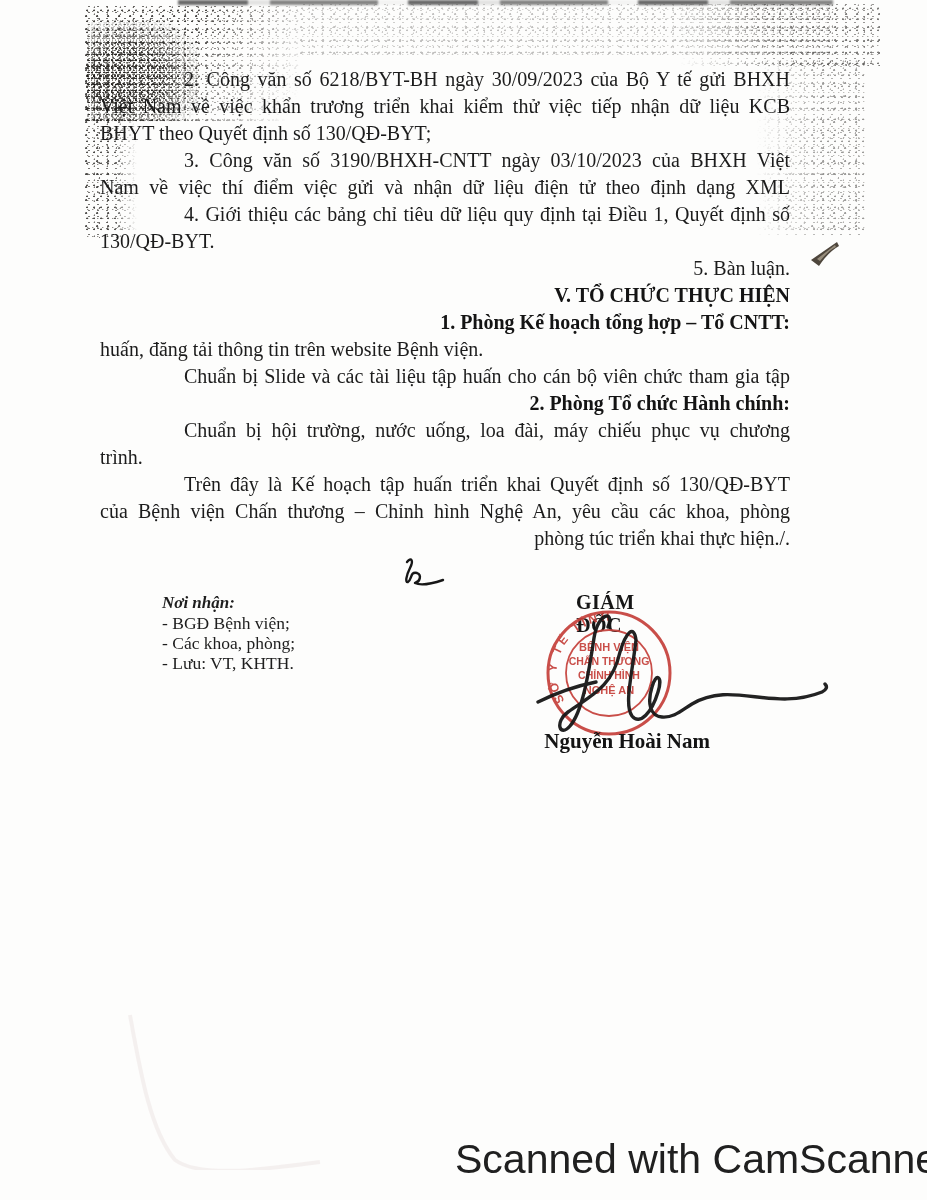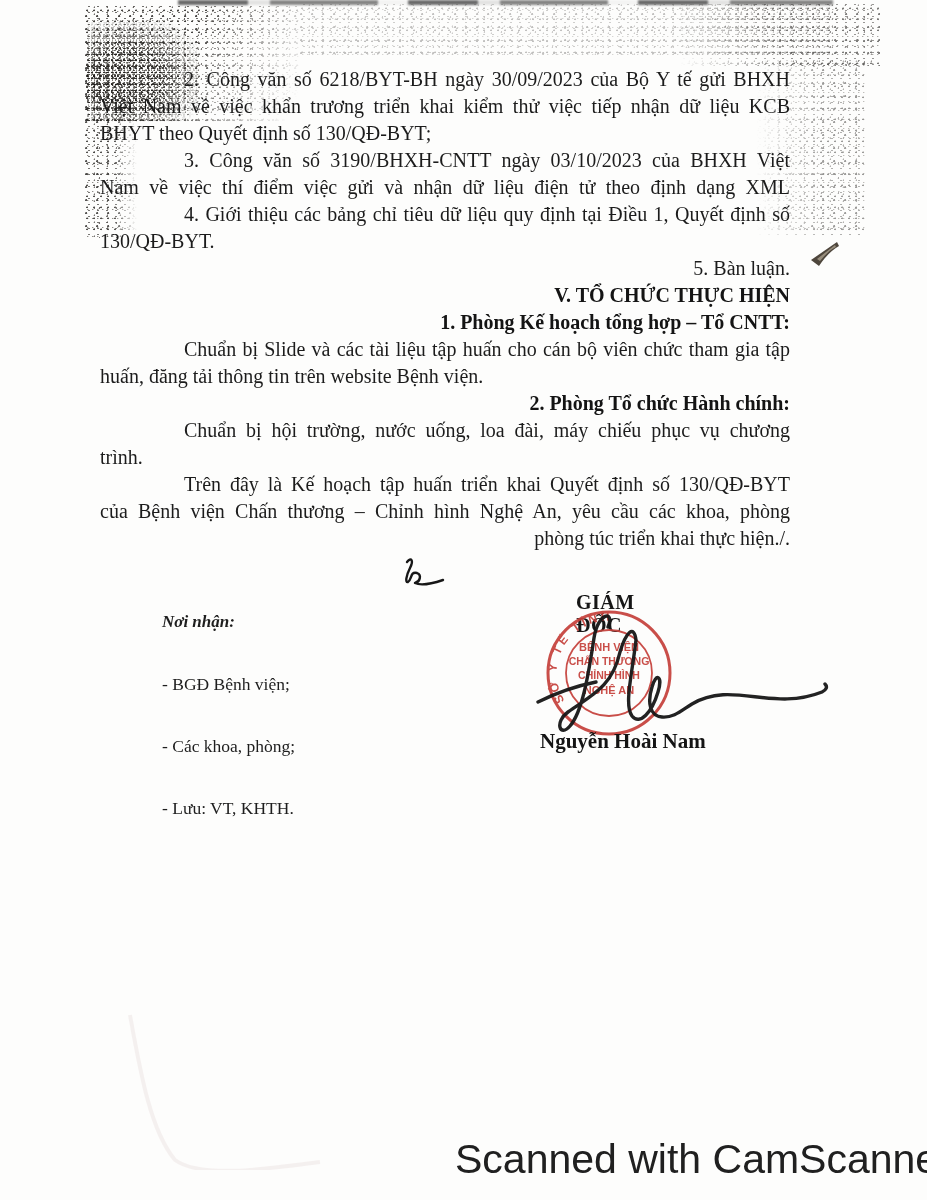--- a/index.html
+++ b/index.html
@@ -69,33 +69,33 @@
     font-size: 20px; line-height: 27px; color: #1c1c1c;
     text-rendering: optimizeLegibility;
   }
   .doc-line { white-space: nowrap; }
   .doc-line.full { white-space: normal; text-align: justify; text-align-last: justify; }
   .doc-line.indent { padding-left: 68px; text-align: right; }
   .doc-line.full.indent { padding-left: 16px; text-indent: 68px; }
   .doc-line.bold { font-weight: bold; color: #141414; }
 
   
-  #recipients { position: absolute; left: 162px; top: 612px; line-height: 20px; }
+  #recipients { position: absolute; left: 162px; top: 593px; line-height: 20px; }
   #recipients-header { font-size: 17px; font-weight: bold; font-style: italic; }
-  .recipient-item { font-size: 17.5px; margin-top: 42px; }
+  .recipient-item { font-size: 17.5px; }
 
   
   #director-title {
     position: absolute; left: 576px; top: 591px; width: 102px;
     font-size: 20px; font-weight: bold; letter-spacing: .5px; 
     color: #161616;
   }
   #signer-name {
     position: absolute; left: 540px; top: 729px; width: 170px;
-    font-size: 21px; font-weight: bold; text-align: left; color: #141414;
+    font-size: 21px; font-weight: bold; text-align: right; color: #141414;
   }
   #stamp { position: absolute; left: 539px; top: 603px; width: 140px; height: 140px; opacity: .92; }
   #signature-svg { position: absolute; left: 520px; top: 590px; width: 370px; height: 180px; }
   #pen-flourish { position: absolute; left: 393px; top: 556px; width: 55px; height: 36px; }
   #staple-mark { position: absolute; left: 805px; top: 238px; width: 40px; height: 34px; filter: blur(.4px); }
 
   
   #camscanner-label {
     position: absolute; left: 455px; top: 1136px; width: 445px;
     font-family: "Liberation Sans", "DejaVu Sans", sans-serif;
@@ -122,22 +122,22 @@
       <div class="doc-line indent full">2. Công văn số 6218/BYT-BH ngày 30/09/2023 của Bộ Y tế gửi BHXH</div>
       <div class="doc-line full">Việt Nam về việc khẩn trương triển khai kiểm thử việc tiếp nhận dữ liệu KCB</div>
       <div class="doc-line">BHYT theo Quyết định số 130/QĐ-BYT;</div>
       <div class="doc-line indent full">3. Công văn số 3190/BHXH-CNTT ngày 03/10/2023 của BHXH Việt</div>
       <div class="doc-line full">Nam về việc thí điểm việc gửi và nhận dữ liệu điện tử theo định dạng XML</div>
       <div class="doc-line indent full">4. Giới thiệu các bảng chỉ tiêu dữ liệu quy định tại Điều 1, Quyết định số</div>
       <div class="doc-line">130/QĐ-BYT.</div>
       <div class="doc-line indent">5. Bàn luận.</div>
       <div class="doc-line indent bold">V. TỔ CHỨC THỰC HIỆN</div>
       <div class="doc-line indent bold">1. Phòng Kế hoạch tổng hợp – Tổ CNTT:</div>
+      <div class="doc-line">huấn, đăng tải thông tin trên website Bệnh viện.</div>
       <div class="doc-line indent full">Chuẩn bị Slide và các tài liệu tập huấn cho cán bộ viên chức tham gia tập</div>
-      <div class="doc-line">huấn, đăng tải thông tin trên website Bệnh viện.</div>
       <div class="doc-line indent bold">2. Phòng Tổ chức Hành chính:</div>
       <div class="doc-line indent full">Chuẩn bị hội trường, nước uống, loa đài, máy chiếu phục vụ chương</div>
       <div class="doc-line">trình.</div>
       <div class="doc-line indent full">Trên đây là Kế hoạch tập huấn triển khai Quyết định số 130/QĐ-BYT</div>
       <div class="doc-line full">của Bệnh viện Chấn thương – Chỉnh hình Nghệ An, yêu cầu các khoa, phòng</div>
       <div class="doc-line indent">phòng túc triển khai thực hiện./.</div>
     </div>
 
   <svg id="pen-flourish" viewBox="0 0 55 36">
     <path d="M 14 6 C 18 1, 21 4, 17 12 C 13 20, 12 27, 15 26 C 19 24, 17 15, 24 17 C 29 19, 27 26, 22 27 C 28 30, 38 28, 50 24" fill="none" stroke="#171717" stroke-width="2.4" stroke-linecap="round" stroke-linejoin="round"></path>

